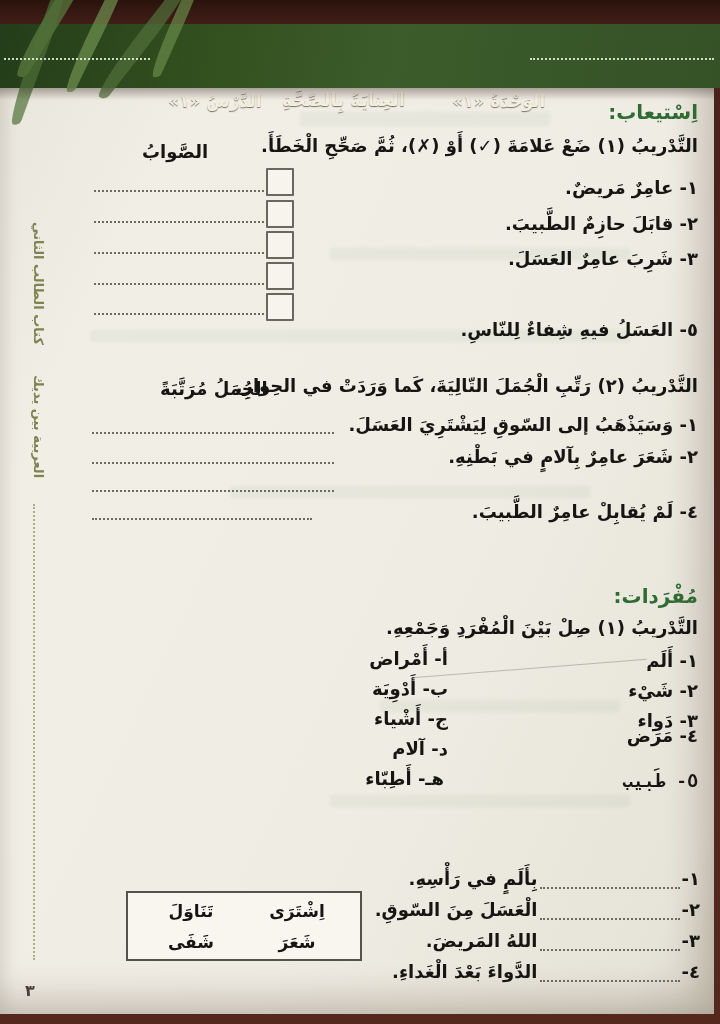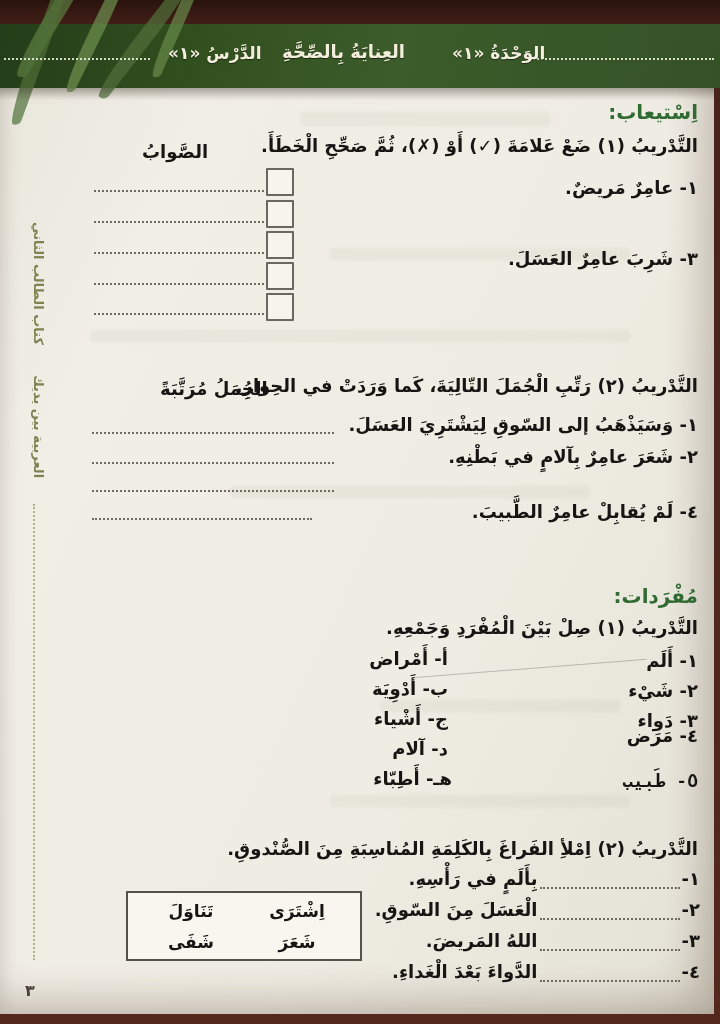--- a/index.html
+++ b/index.html
@@ -17,21 +17,21 @@
   
   .band{
     position:absolute;left:0;top:24px;width:720px;height:64px;
     background:linear-gradient(100deg,#243d1a 0%,#33511f 30%,#3c5c2b 55%,#345226 100%);
     overflow:visible;
   }
   .band-shadow{position:absolute;left:0;top:88px;width:714px;height:12px;
     background:linear-gradient(180deg,rgba(30,20,10,.30),rgba(30,20,10,0));}
   .leaf{position:absolute;border-radius:60% 8px 60% 8px;opacity:.7;}
   .band-label{position:absolute;color:#f3efdc;font-weight:bold;white-space:nowrap;
-    text-shadow:0 1px 1px rgba(0,0,0,.5);}
+    text-shadow:0 1px 1px rgba(0,0,0,.5);margin-top:48px;}
   .band-dots{position:absolute;height:0;border-top:2px dotted rgba(245,242,228,.85);}
   
   .sidebar-text{
     position:absolute;left:46px;top:222px;transform:rotate(90deg);transform-origin:0 0;
     white-space:nowrap;font-size:13px;font-weight:bold;color:#7e8352;letter-spacing:.5px;
   }
   .sidebar-text .gap{display:inline-block;width:30px;}
   .sidebar-rule{position:absolute;left:33px;top:504px;height:456px;width:0;
     border-left:2px dotted #abb086;}
   
@@ -90,21 +90,23 @@
   <div class="sidebar-text">
     <span>العربية بين يديك</span><span class="gap"></span><span>كتاب الطالب الثاني</span>
   </div>
   <div class="sidebar-rule"></div>
 
   <div class="t green sz20" style="right:22px;top:100px;">اِسْتيعاب:</div>
   <div class="t sz18" style="right:22px;top:135px;">التَّدْريبُ (١) ضَعْ عَلامَةَ (✓) أَوْ (✗)، ثُمَّ صَحِّحِ الْخَطَأَ.</div>
   <div class="t sz18" style="left:142px;top:141px;">الصَّوابُ</div>
 
   <div class="t sz18" style="right:22px;top:177px;">١- عامِرٌ مَريضٌ.</div>
+  <div class="t sz18" style="right:22px;top:213px;">٢- قابَلَ حازِمٌ الطَّبيبَ.</div>
   <div class="t sz18" style="right:22px;top:248px;">٣- شَرِبَ عامِرٌ العَسَلَ.</div>
+  <div class="t sz18" style="right:22px;top:319px;">٥- العَسَلُ فيهِ شِفاءٌ لِلنّاسِ.</div>
 
   <div class="checkbox" style="left:266px;top:168px;"></div>
   <div class="checkbox" style="left:266px;top:200px;"></div>
   <div class="checkbox" style="left:266px;top:231px;"></div>
   <div class="checkbox" style="left:266px;top:262px;"></div>
   <div class="checkbox" style="left:266px;top:293px;"></div>
 
   <div class="dotline" style="left:94px;top:190px;width:170px;"></div>
   <div class="dotline" style="left:94px;top:221px;width:170px;"></div>
   <div class="dotline" style="left:94px;top:252px;width:170px;"></div>
@@ -129,25 +131,24 @@
   <div class="t sz18" style="right:22px;top:650px;">١- أَلَم</div>
   <div class="t sz18" style="right:22px;top:680px;">٢- شَيْء</div>
   <div class="t sz18" style="right:22px;top:710px;">٣- دَواء</div>
   <div class="t sz18" style="right:22px;top:725px;">٤- مَرَض</div>
   <div class="t sz18" style="right:22px;top:770px;font-family:Liberation Mono, monospace;">٥- طَبيب</div>
 
   <div class="t sz18" style="right:272px;top:648px;">أ- أَمْراض</div>
   <div class="t sz18" style="right:272px;top:678px;">ب- أَدْوِيَة</div>
   <div class="t sz18" style="right:272px;top:708px;">ج- أَشْياء</div>
   <div class="t sz18" style="right:272px;top:738px;">د- آلام</div>
-  <div class="t sz18" style="right:268px;top:768px;">هـ- أَطِبّاء</div>
+  <div class="t sz18" style="right:276px;top:768px;">هـ- أَطِبّاء</div>
 
   <div class="pencil-line" style="left:412px;top:668px;width:235px;"></div>
 
-  <div class="t sz18" style="right:22px;top:838px;">التَّدْريبُ (٢) اِمْلأِ الفَراغَ بِالكَلِمَةِ المُناسِبَةِ مِنَ الصُّنْدوقِ.</div>
 
   <div class="fillrow" style="right:20px;top:868px;">
     <span>١-</span>
     <span class="blank"></span>
     <span>بِأَلَمٍ في رَأْسِهِ.</span>
   </div>
   <div class="fillrow" style="right:20px;top:899px;">
     <span>٢-</span>
     <span class="blank"></span>
     <span>الْعَسَلَ مِنَ السّوقِ.</span>

